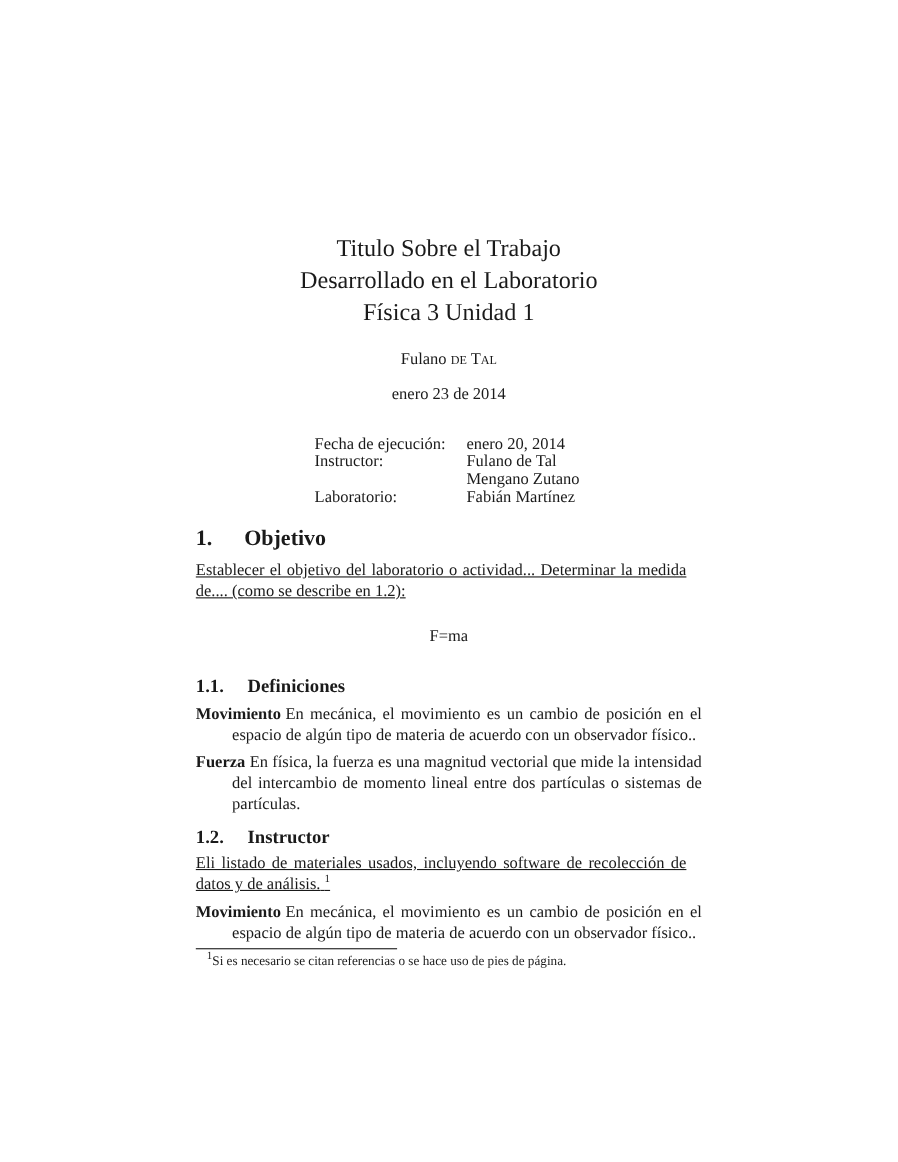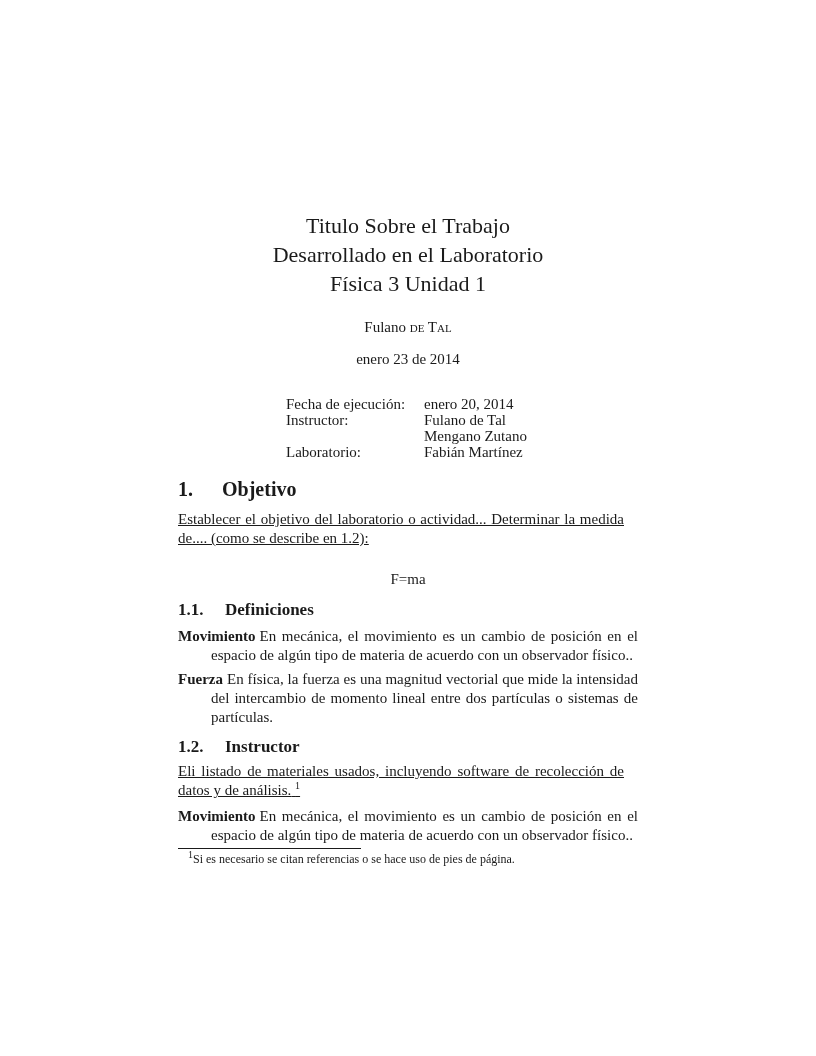--- a/index.html
+++ b/index.html
@@ -78,21 +78,21 @@
   }
   .subsec-heading {
     font-size: 17px;
     font-weight: bold;
     line-height: 20px;
   }
   .subsec-heading .sec-num {
     display: inline-block;
     width: 47px;
   }
-  .subsec-definiciones { margin-top: 11px; }
+  .subsec-definiciones { margin-top: 25px; }
   .subsec-materiales   { margin-top: 10px; }
   .body-par {
     margin: 9px 14px 0 0;
     font-size: 15px;
     line-height: 19px;
     text-align: justify;
     text-decoration: underline;
   }
   .body-par.materiales-par { margin-top: 5px; }
   .equation {

